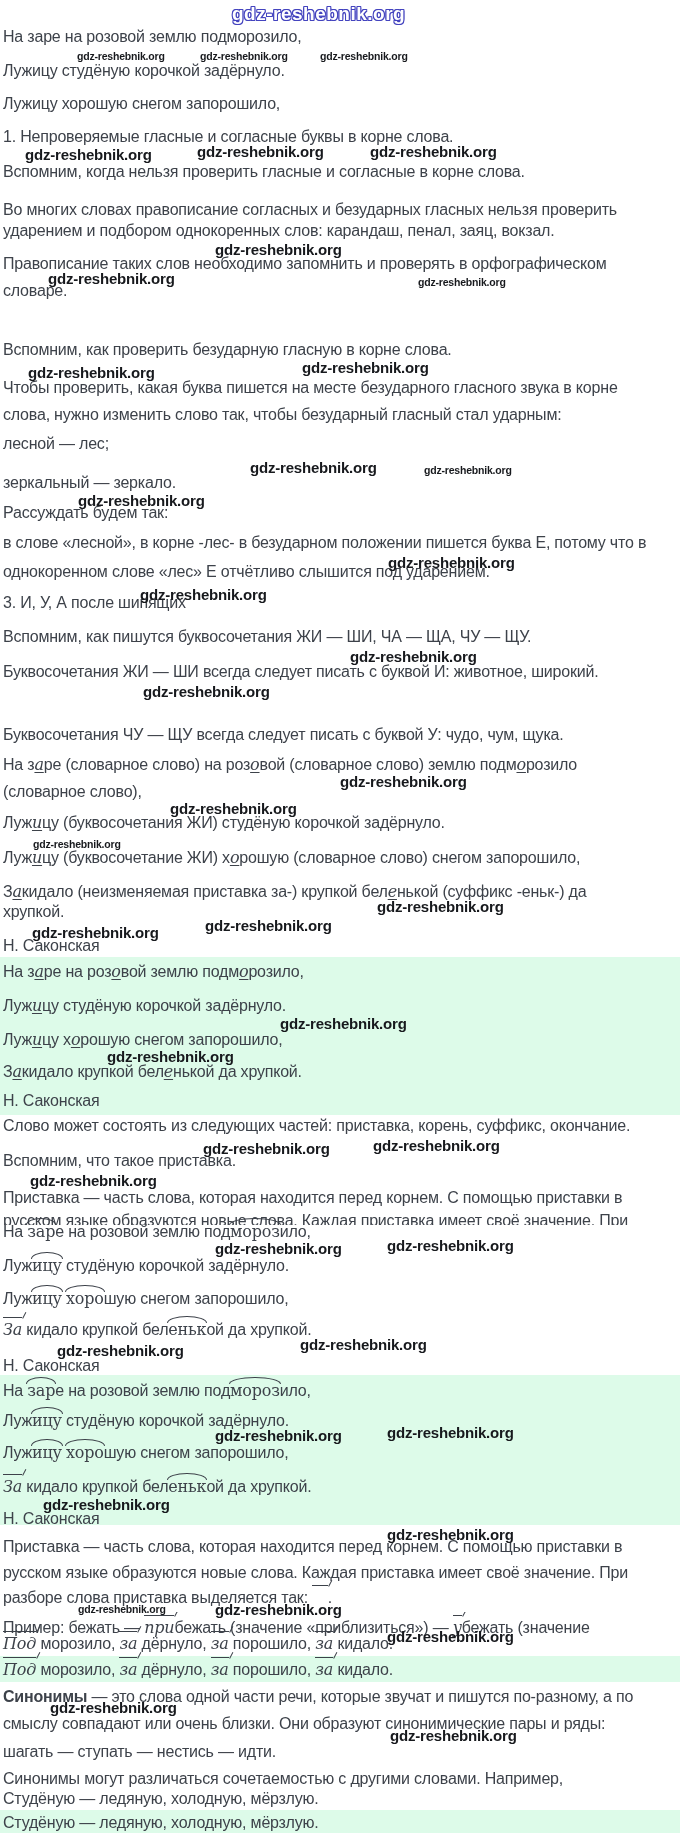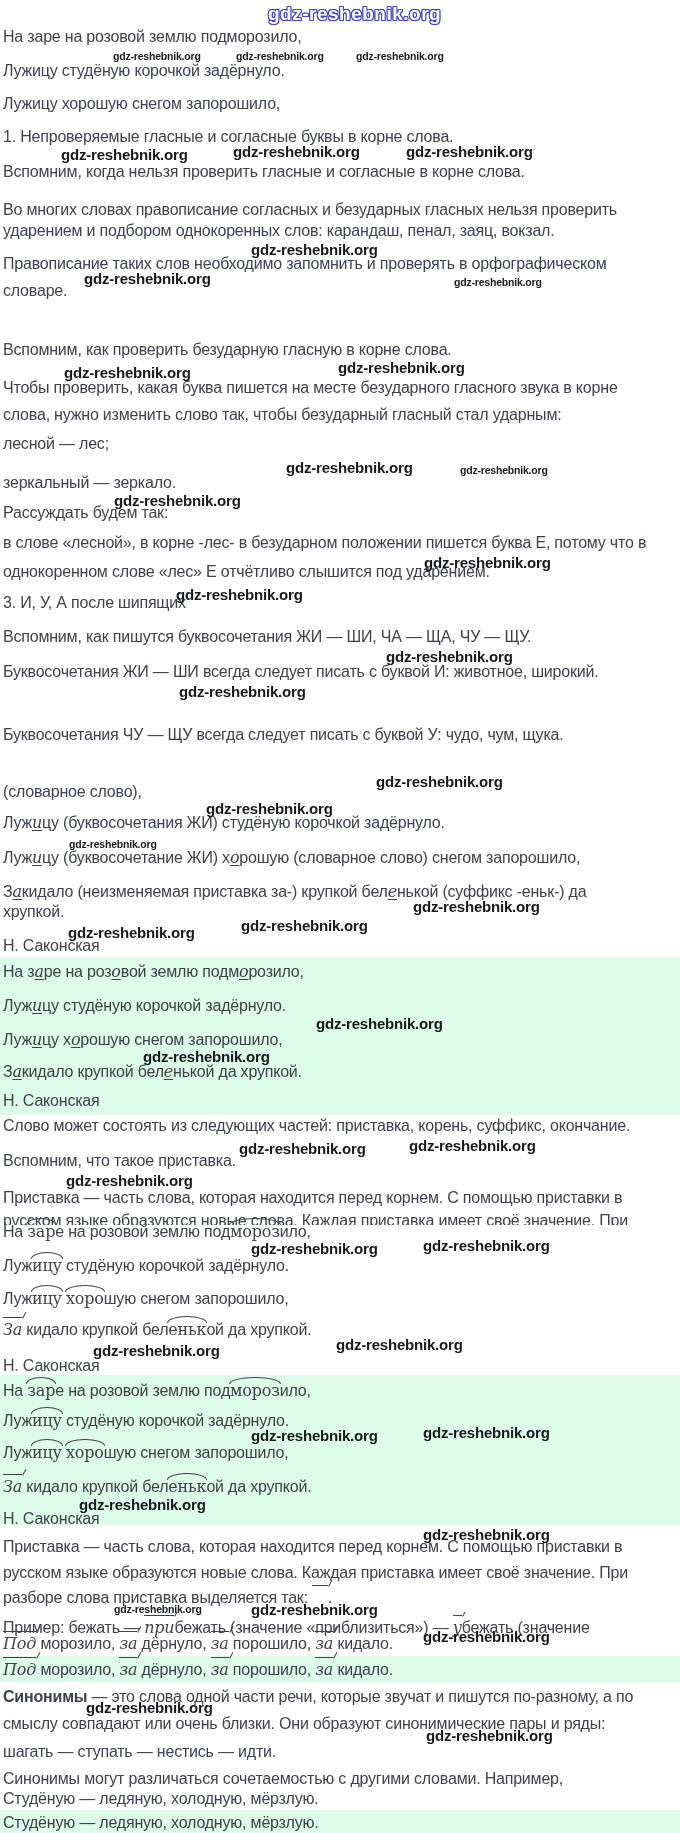--- a/index.html
+++ b/index.html
@@ -2,21 +2,21 @@
 <html><head>
 <meta charset="utf-8">
 <style>
   html,body{margin:0;padding:0;background:#ffffff;}
   #page{position:relative;width:680px;height:1833px;overflow:hidden;background:#ffffff;
         font-family:"Liberation Sans","DejaVu Sans",sans-serif;}
   .band{position:absolute;left:0;width:680px;background:#ddfbe9;z-index:0;}
   .ln{position:absolute;white-space:nowrap;font-size:16px;line-height:19px;
       letter-spacing:-0.2px;color:#3d424a;z-index:2;}
   .ln.clip{overflow:hidden;padding-top:6px;}
-  .wm{position:absolute;white-space:nowrap;font-weight:700;color:#17191d;z-index:3;margin-left:36px;}
+  .wm{position:absolute;white-space:nowrap;font-weight:700;color:#17191d;z-index:3;}
   .wm.lg{font-size:15px;letter-spacing:-0.2px;}
   .wm.sm{font-size:10.5px;letter-spacing:-0.2px;}
   .wm.top{font-size:19px;letter-spacing:0.5px;color:#ffffff;
           text-shadow:-1px -1px 0 #4444bf,1px -1px 0 #4444bf,-1px 1px 0 #4444bf,1px 1px 0 #4444bf,
                       0 -1px 0 #4444bf,0 1px 0 #4444bf,-1px 0 0 #4444bf,1px 0 0 #4444bf;}
   .seg-b{font-weight:700;}
   .seg-u{font-style:italic;font-family:"DejaVu Serif",serif;text-decoration:underline;text-underline-offset:2px;}
   .m-arc{position:relative;display:inline-block;font-family:"DejaVu Serif",serif;}
   .m-arc::before{content:"";position:absolute;left:-1px;right:-1px;top:-4px;height:6px;
       border-top:1.4px solid currentColor;border-left:1.4px solid currentColor;border-right:1.4px solid currentColor;
@@ -63,20 +63,21 @@
     <div class="ln" style="left: 3px; top: 533px;"><span>в слове «лесной», в корне -лес- в безударном положении пишется буква Е, потому что в</span></div>
     <span class="wm lg" style="left: 388px; top: 554px;">gdz-reshebnik.org</span>
     <div class="ln" style="left: 3px; top: 562px;"><span>однокоренном слове «лес» Е отчётливо слышится под ударением.</span></div>
     <span class="wm lg" style="left: 140px; top: 586px;">gdz-reshebnik.org</span>
     <div class="ln" style="left: 3px; top: 593px;"><span>3. И, У, А после шипящих</span></div>
     <div class="ln" style="left: 3px; top: 627px;"><span>Вспомним, как пишутся буквосочетания ЖИ — ШИ, ЧА — ЩА, ЧУ — ЩУ.</span></div>
     <span class="wm lg" style="left: 350px; top: 648px;">gdz-reshebnik.org</span>
     <div class="ln" style="left: 3px; top: 662px;"><span>Буквосочетания ЖИ — ШИ всегда следует писать с буквой И: животное, широкий.</span></div>
     <span class="wm lg" style="left: 143px; top: 683px;">gdz-reshebnik.org</span>
     <div class="ln" style="left: 3px; top: 725px;"><span>Буквосочетания ЧУ — ЩУ всегда следует писать с буквой У: чудо, чум, щука.</span></div>
+    <div class="ln" style="left: 3px; top: 755px;"><span>На з</span><span class="seg-u">а</span><span>ре (словарное слово) на роз</span><span class="seg-u">о</span><span>вой (словарное слово) землю подм</span><span class="seg-u">о</span><span>розило</span></div>
     <span class="wm lg" style="left: 340px; top: 773px;">gdz-reshebnik.org</span>
     <div class="ln" style="left: 3px; top: 782px;"><span>(словарное слово),</span></div>
     <span class="wm lg" style="left: 170px; top: 800px;">gdz-reshebnik.org</span>
     <div class="ln" style="left: 3px; top: 813px;"><span>Луж</span><span class="seg-u">и</span><span>цу (буквосочетания ЖИ) студёную корочкой задёрнуло.</span></div>
     <span class="wm sm" style="left: 33px; top: 838px;">gdz-reshebnik.org</span>
     <div class="ln" style="left: 3px; top: 848px;"><span>Луж</span><span class="seg-u">и</span><span>цу (буквосочетание ЖИ) х</span><span class="seg-u">о</span><span>рошую (словарное слово) снегом запорошило,</span></div>
     <div class="ln" style="left: 3px; top: 882px;"><span>З</span><span class="seg-u">а</span><span>кидало (неизменяемая приставка за-) крупкой бел</span><span class="seg-u">е</span><span>нькой (суффикс -еньк-) да</span></div>
     <span class="wm lg" style="left: 377px; top: 898px;">gdz-reshebnik.org</span>
     <div class="ln" style="left: 3px; top: 902px;"><span>хрупкой.</span></div>
     <span class="wm lg" style="left: 205px; top: 917px;">gdz-reshebnik.org</span>

